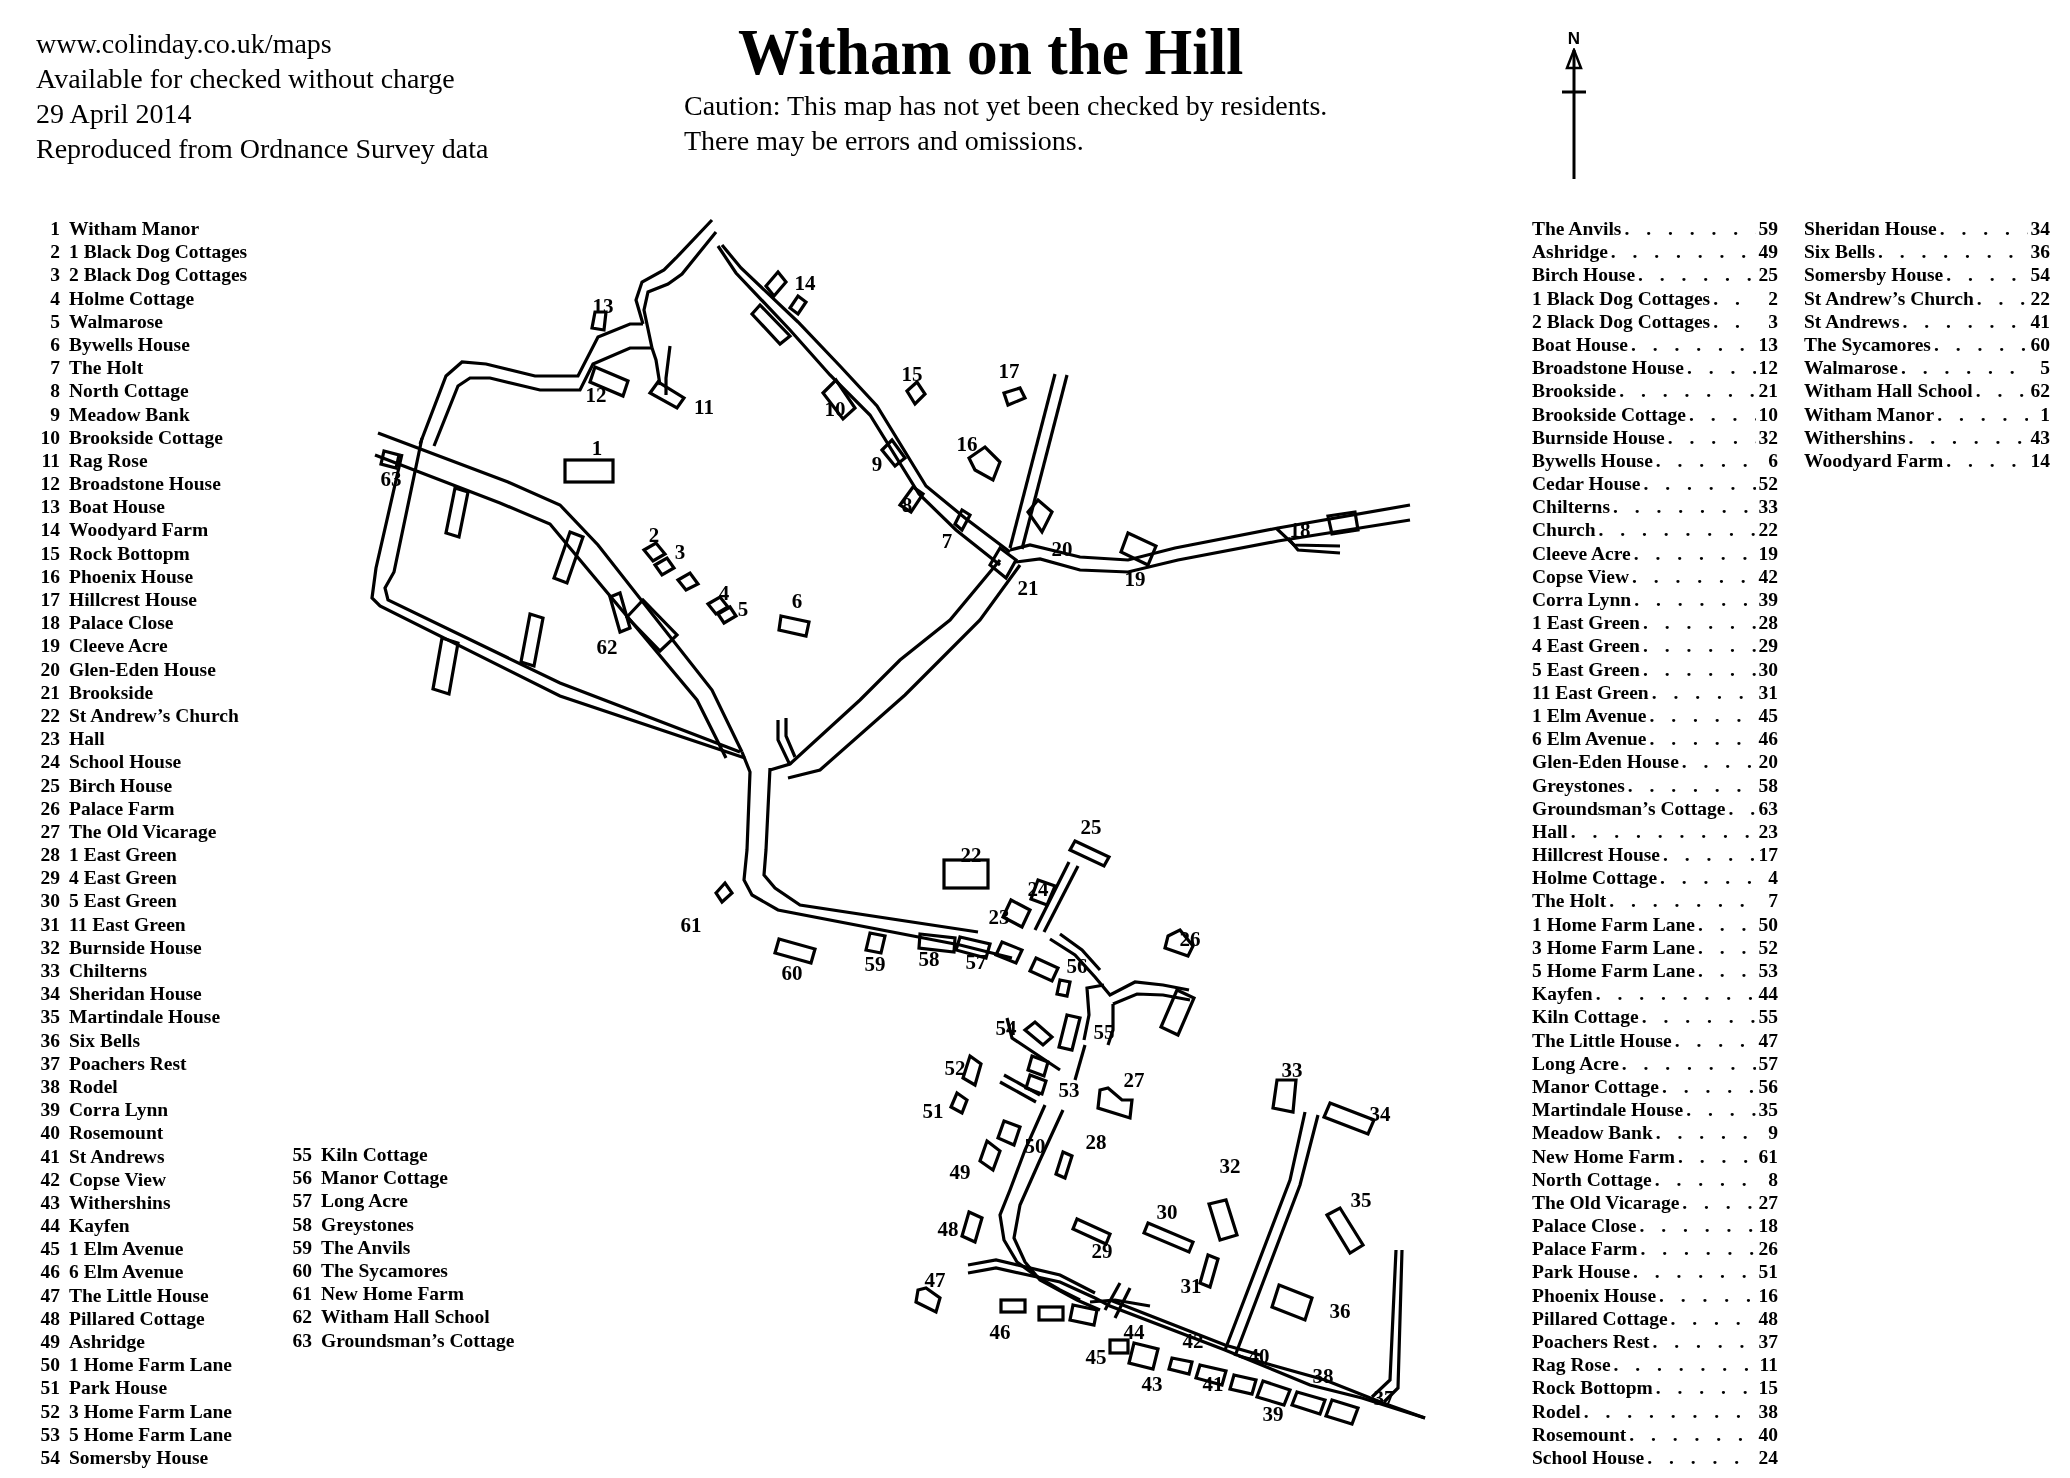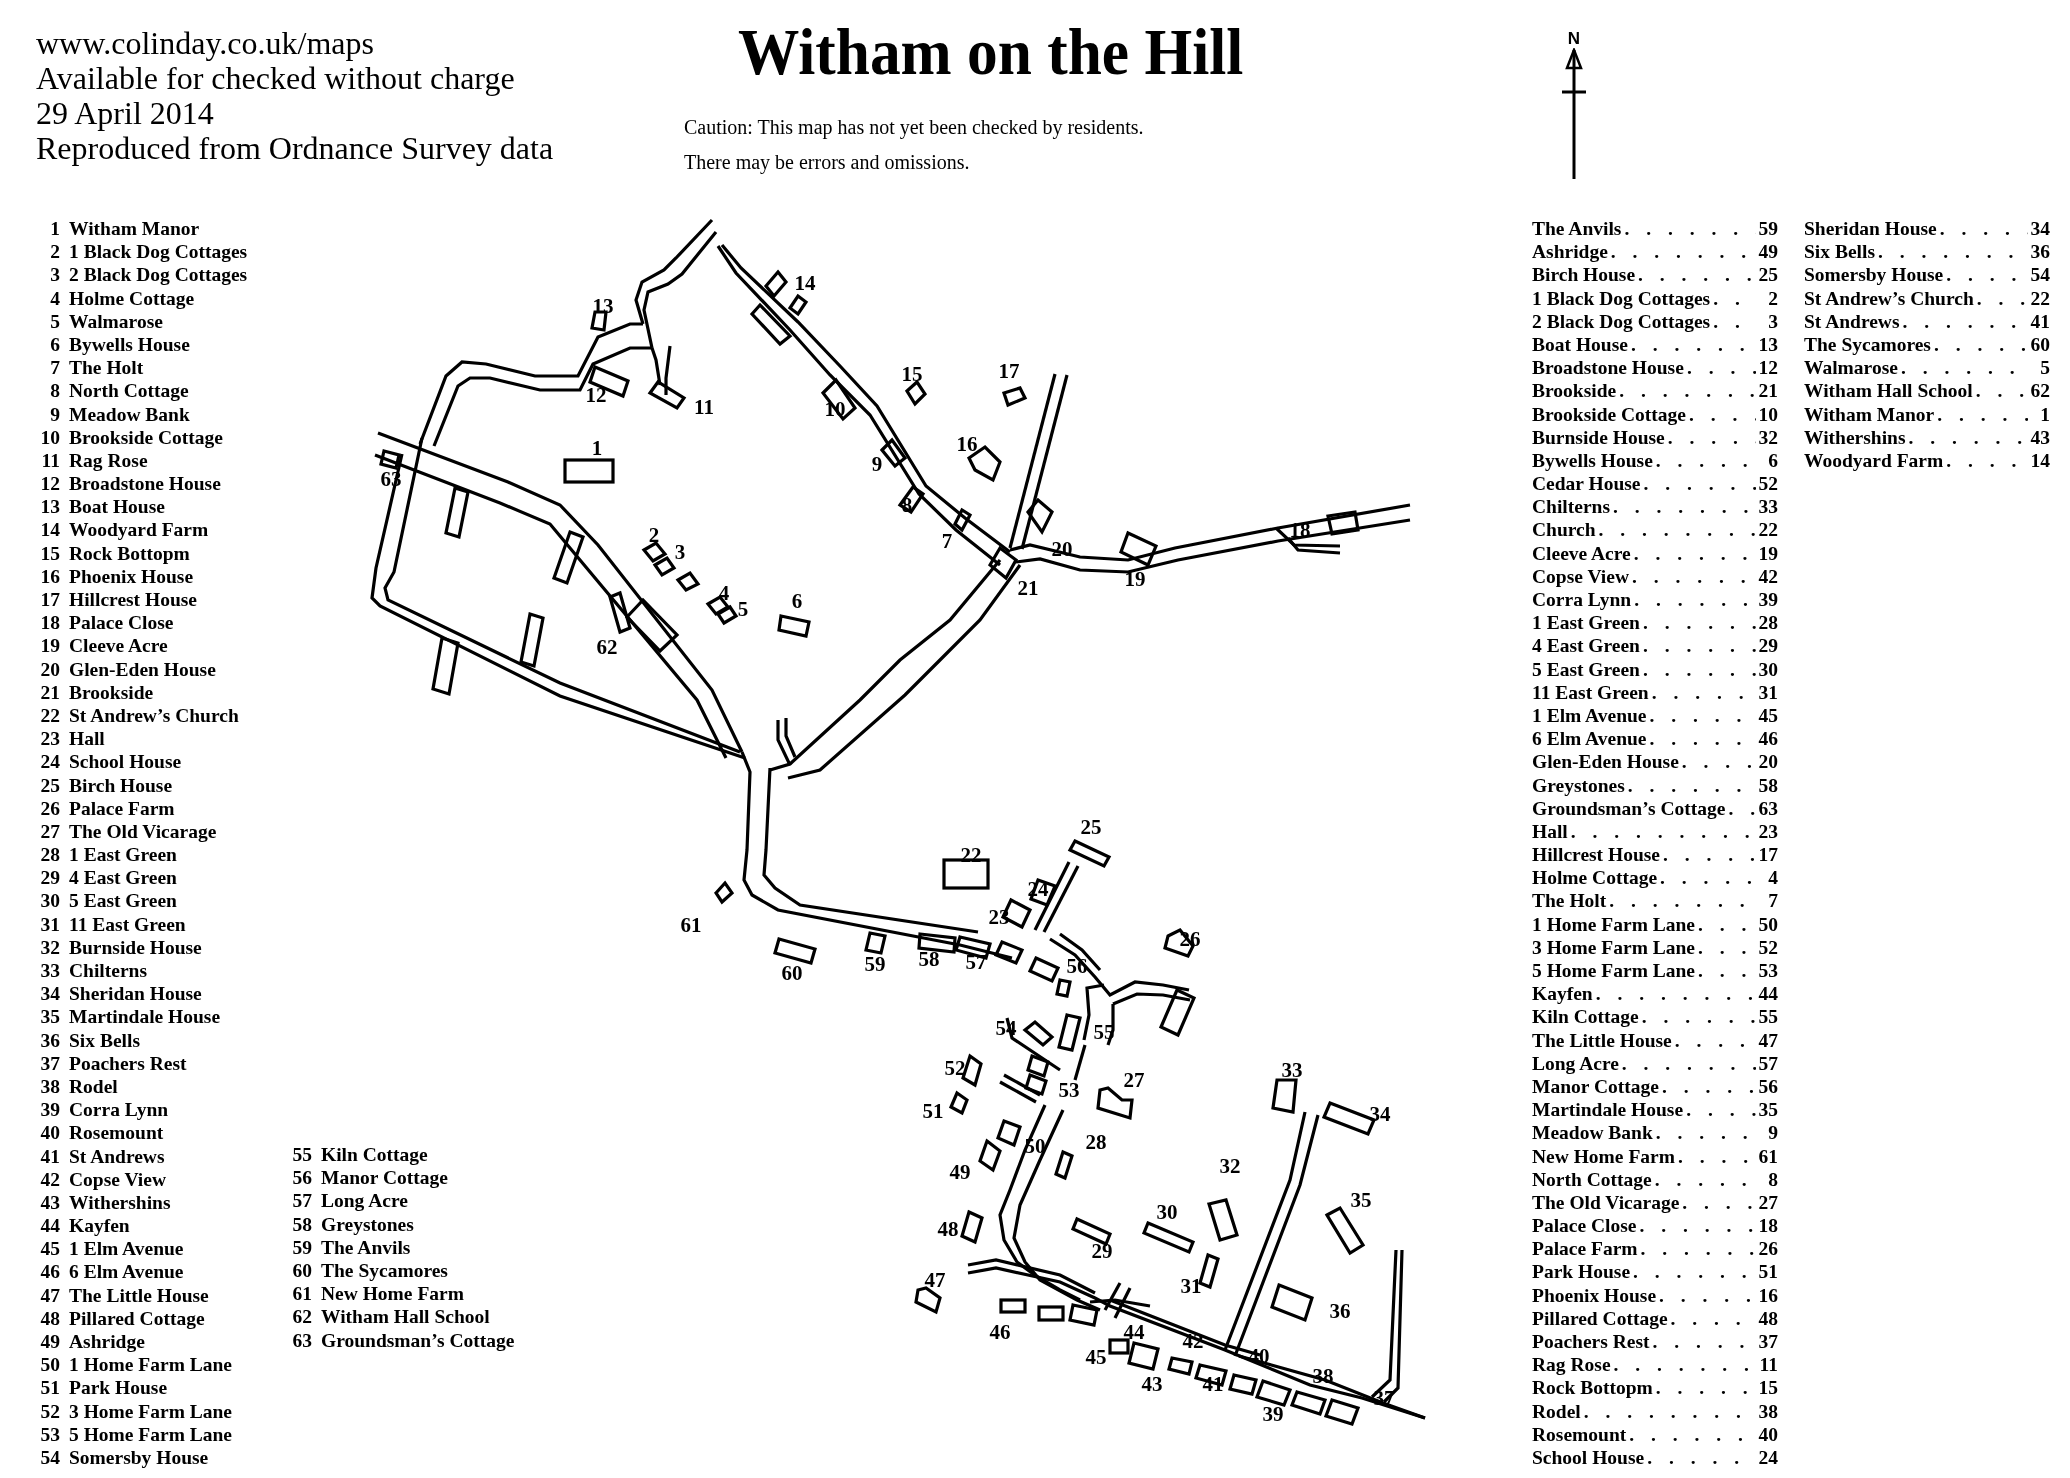--- a/index.html
+++ b/index.html
@@ -1,20 +1,20 @@
 <!DOCTYPE html>
 <html><head>
 <meta charset="utf-8">
 <style>
   html, body { margin:0; padding:0; background:#ffffff; }
   body { width:2070px; height:1478px; position:relative; overflow:hidden; color:#000; font-family:"Liberation Serif", serif; }
-  .credits { position:absolute; left:36px; top:26px; font-size:32px; line-height:35px; }
+  .credits { position:absolute; left:36px; top:26px; font-size:28px; line-height:35px; }
   .credits div { white-space:nowrap; }
   .title { position:absolute; left:738px; top:14px; font-size:66px; font-weight:bold; letter-spacing:0px; white-space:nowrap; transform:scaleX(0.93); transform-origin:left top; }
-  .caution { position:absolute; left:684px; top:88px; font-size:20px; line-height:35px;margin-top:22px; }
+  .caution { position:absolute; left:684px; top:88px; font-size:28px; line-height:35px; }
   .caution div { white-space:nowrap; }
   .north { position:absolute; left:1552px; top:30px; width:44px; height:150px; }
   .north-letter { position:absolute; left:0; top:0; width:44px; text-align:center; font-family:"Liberation Sans", sans-serif; font-weight:bold; font-size:17px; line-height:18px; }
   .north svg { position:absolute; left:0; top:18px; }
   .numlist { position:absolute; font-size:19.5px; font-weight:bold; line-height:23.2px; }
   .numlist .row { display:flex; white-space:nowrap; height:23.2px; }
   .numlist .num { width:28px; text-align:right; margin-right:9px; }
   .list-a { left:32px; top:217px; }
   .list-b { left:284px; top:1143px; }
   .idx { position:absolute; font-size:19.5px; font-weight:bold; line-height:23.2px; }

